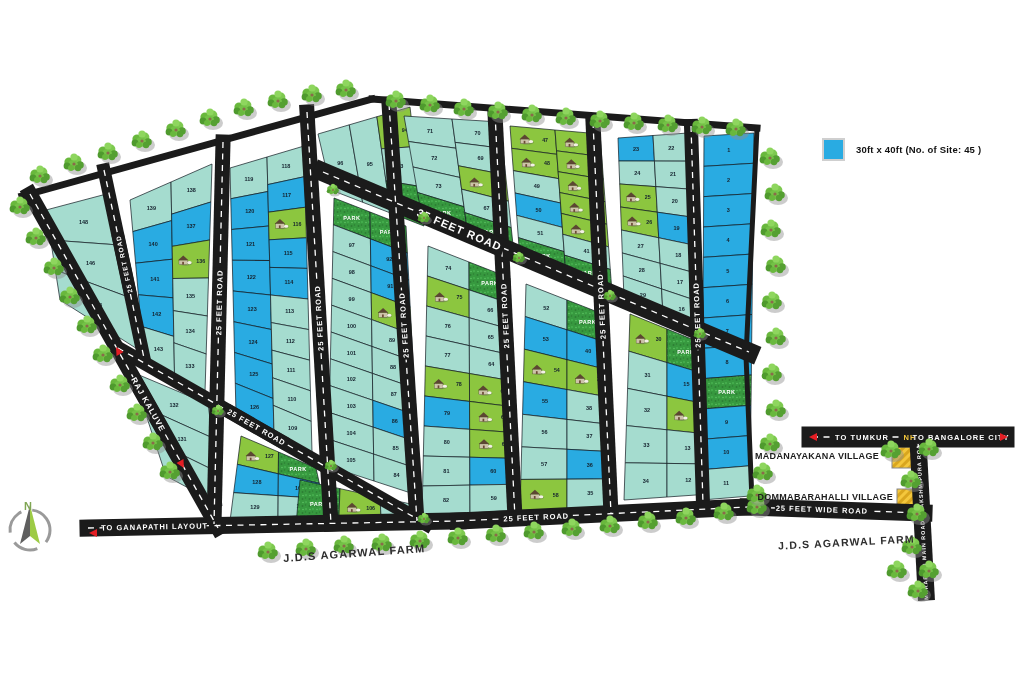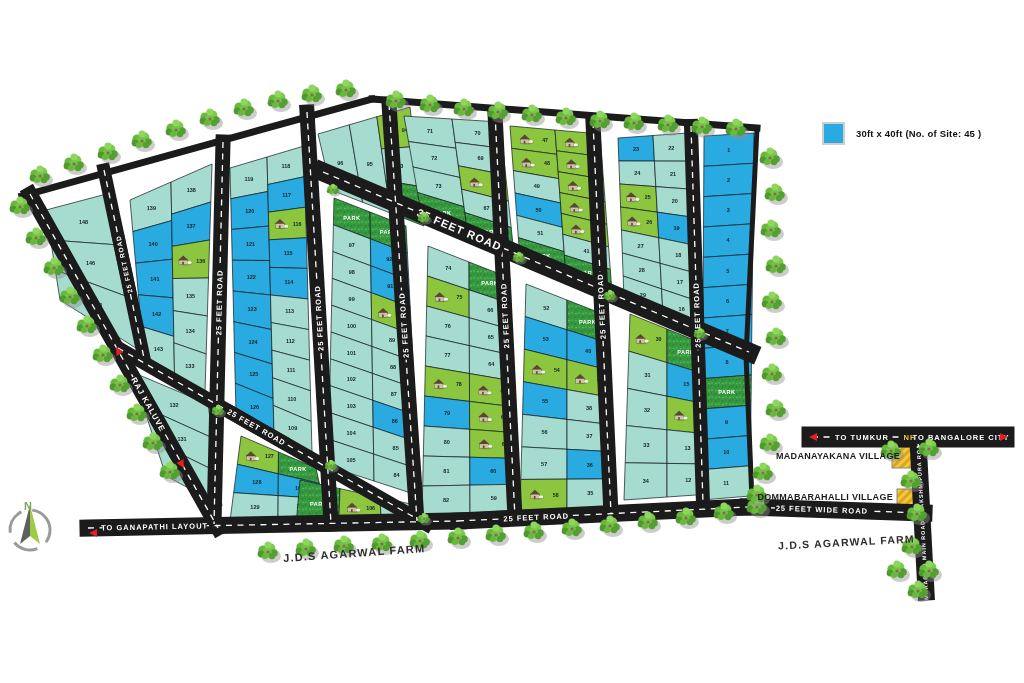--- a/index.html
+++ b/index.html
@@ -1,19 +1,19 @@
 <!DOCTYPE html>
 <html><head>
 <meta charset="utf-8">
 <style>
   html,body{margin:0;padding:0;background:#fff;}
   .stage{position:relative;width:1024px;height:683px;background:#ffffff;overflow:hidden;
          font-family:"Liberation Sans",sans-serif;}
   svg text{font-family:"Liberation Sans",sans-serif;}
-  .legend{position:absolute;left:822px;top:122px;display:flex;gap:3px;}
+  .legend{position:absolute;left:822px;top:138px;display:flex;gap:3px;}
   .legend-item{display:flex;align-items:center;gap:11px;}
   .swatch{width:23px;height:23px;border:2px solid #cfcfcf;box-sizing:border-box;
           display:flex;align-items:center;justify-content:center;background:#fff;}
   .legend-label{font-size:9.5px;font-weight:bold;color:#111;white-space:nowrap;letter-spacing:.2px;}
   .village-label{position:absolute;font-size:9px;font-weight:bold;color:#1c1c1c;
                  white-space:nowrap;text-align:right;letter-spacing:.3px;}
   .farm-label{position:absolute;font-size:11px;font-weight:bold;color:#2e2e2e;
               white-space:nowrap;letter-spacing:1.2px;}
   .compass{position:absolute;left:2px;top:498px;}
 </style>
@@ -1521,21 +1521,21 @@
 
   
   <div class="legend">
     <div class="legend-item">
       <div class="swatch" style="background: rgb(41, 171, 226);"></div>
       <div class="legend-label">30ft x 40ft (No. of Site: 45 )</div>
     </div>
   </div>
 
   
-  <div class="village-label" style="right:124px;top:451px;">MADANAYAKANA VILLAGE</div>
+  <div class="village-label" style="right:145px;top:451px;">MADANAYAKANA VILLAGE</div>
   <div class="village-label" style="right:131px;top:492px;margin-left:20px;">DOMMABARAHALLI VILLAGE</div>
 
   
   <div class="farm-label" style="left:283px;top:547px;transform:rotate(-4deg);">J.D.S AGARWAL FARM</div>
   <div class="farm-label" style="left:778px;top:536px;transform:rotate(-3deg);font-size:10.5px;">J.D.S AGARWAL FARM</div>
 
   
   <div class="compass">
     <svg width="56" height="58" viewBox="0 0 56 58">
       <circle cx="28" cy="32" r="20" fill="none" stroke="#9a9a9a" stroke-width="3" stroke-dasharray="25 11" transform="rotate(-35 28 32)"></circle>

